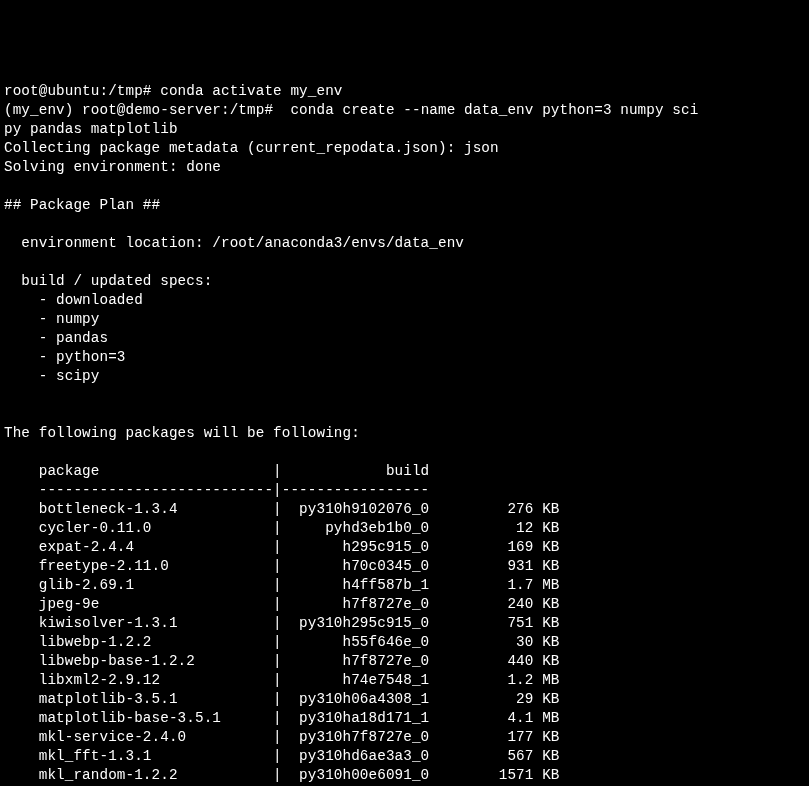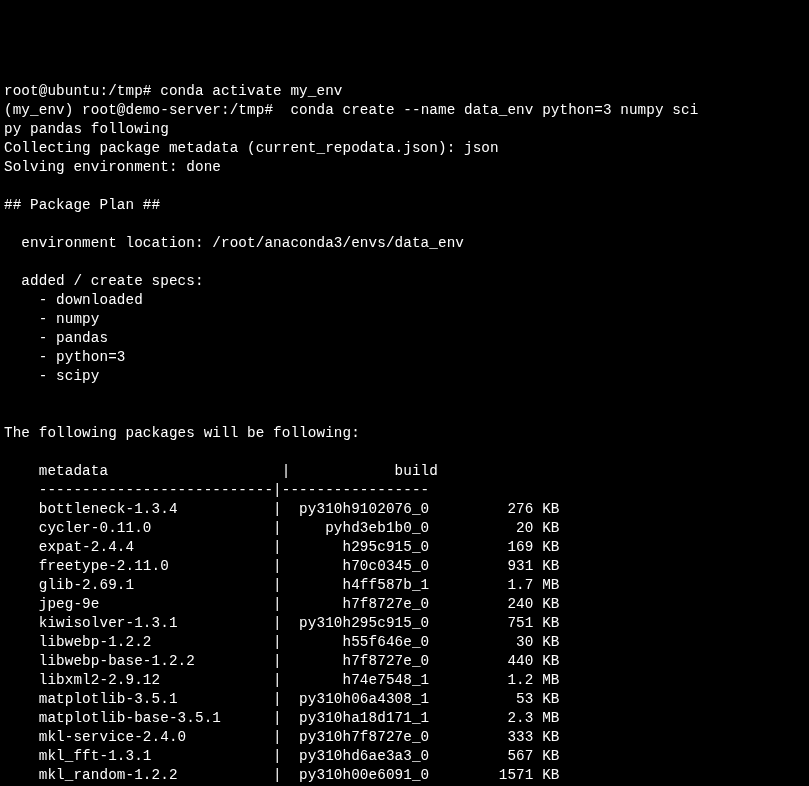--- a/index.html
+++ b/index.html
@@ -24,51 +24,51 @@
       white-space: pre;
     }
   </style>
 </head>
 <body>
 
 
 
 <div class="terminal"><span>root@ubuntu:/tmp#</span><span> conda activate my_env</span>
 <span>(my_env) root@demo-server:/tmp#</span><span>  conda create --name data_env python=3 numpy sci</span>
-<span>py pandas following</span>
+<span>py pandas matplotlib</span>
 <span>Collecting package metadata (current_repodata.json): json</span>
 <span>Solving environment: done</span>
 
 <span>## Package Plan ##</span>
 
 <span>  environment location: /root/anaconda3/envs/data_env</span>
 
-<span>  added / create specs:</span>
+<span>  build / updated specs:</span>
 <span>    - downloaded</span>
 <span>    - numpy</span>
 <span>    - pandas</span>
 <span>    - python=3</span>
 <span>    - scipy</span>
 
 
 <span>The following packages will be following:</span>
 
-<span>    metadata                    |            build</span>
+<span>    package                    |            build</span>
 <span>    ---------------------------|-----------------</span>
 <span>    bottleneck-1.3.4           |  py310h9102076_0         276 KB</span>
-<span>    cycler-0.11.0              |     pyhd3eb1b0_0          20 KB</span>
+<span>    cycler-0.11.0              |     pyhd3eb1b0_0          12 KB</span>
 <span>    expat-2.4.4                |       h295c915_0         169 KB</span>
 <span>    freetype-2.11.0            |       h70c0345_0         931 KB</span>
 <span>    glib-2.69.1                |       h4ff587b_1         1.7 MB</span>
 <span>    jpeg-9e                    |       h7f8727e_0         240 KB</span>
 <span>    kiwisolver-1.3.1           |  py310h295c915_0         751 KB</span>
 <span>    libwebp-1.2.2              |       h55f646e_0          30 KB</span>
 <span>    libwebp-base-1.2.2         |       h7f8727e_0         440 KB</span>
 <span>    libxml2-2.9.12             |       h74e7548_1         1.2 MB</span>
-<span>    matplotlib-3.5.1           |  py310h06a4308_1          53 KB</span>
-<span>    matplotlib-base-3.5.1      |  py310ha18d171_1         2.3 MB</span>
-<span>    mkl-service-2.4.0          |  py310h7f8727e_0         333 KB</span>
+<span>    matplotlib-3.5.1           |  py310h06a4308_1          29 KB</span>
+<span>    matplotlib-base-3.5.1      |  py310ha18d171_1         4.1 MB</span>
+<span>    mkl-service-2.4.0          |  py310h7f8727e_0         177 KB</span>
 <span>    mkl_fft-1.3.1              |  py310hd6ae3a3_0         567 KB</span>
 <span>    mkl_random-1.2.2           |  py310h00e6091_0        1571 KB</span>
 </div>
 
 
 
 
 </body></html>

